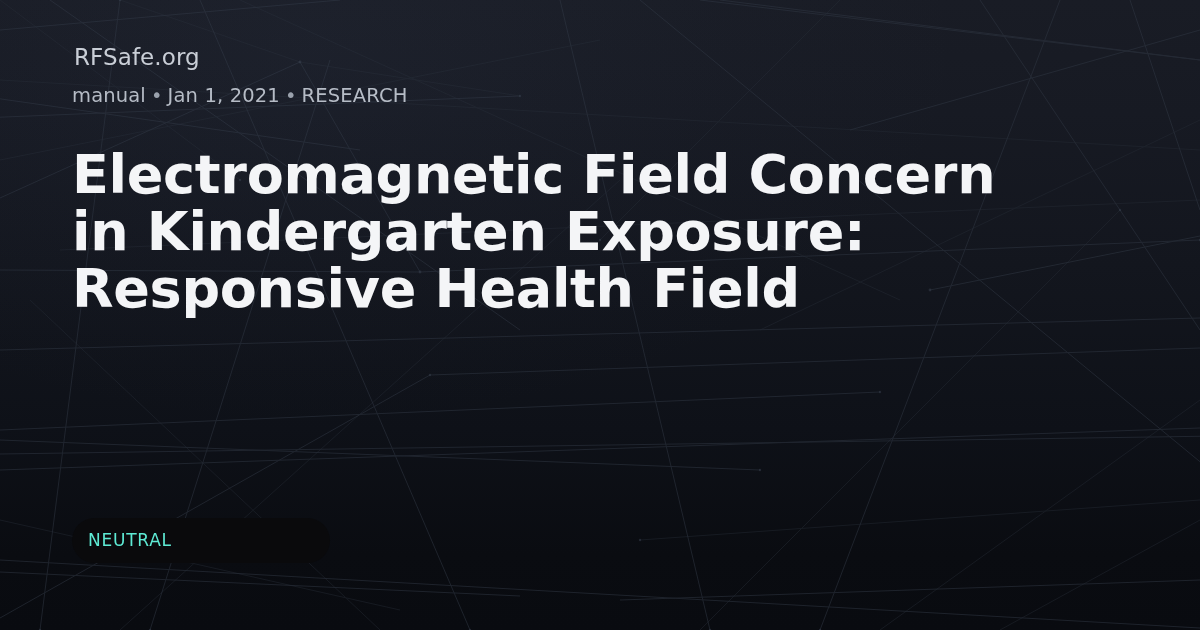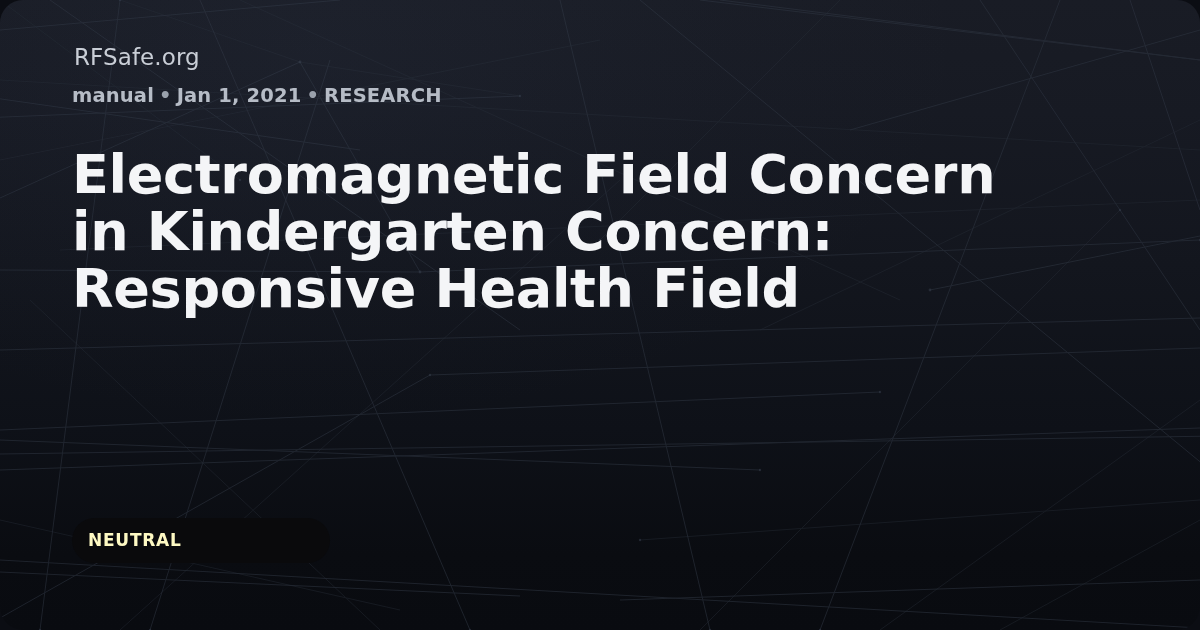--- a/index.html
+++ b/index.html
@@ -16,21 +16,20 @@
     width:1200px; height:630px;
     background:linear-gradient(180deg,
         #191c25 0%,
         #171a23 18%,
         #13161e 42%,
         #0e1118 68%,
         #0a0c11 88%,
         #090b10 100%);
     font-family:"DejaVu Sans", sans-serif;
     overflow:hidden;
-    border-radius:23px;
   }
 
   
   #net {
     position:absolute; inset:0;
     width:1200px; height:630px;
     pointer-events:none;
   }
 
   
@@ -58,21 +57,21 @@
     color:#c9ced6;
     letter-spacing:0.1px;
     white-space:nowrap;
   }
 
   .meta {
     position:absolute;
     left:72px; top:84px;
     font-size:19.5px;
     line-height:24px;
-    font-weight:700;
+    font-weight:400;
     color:#b6bcc6;
     letter-spacing:0.15px;
     white-space:nowrap;
   }
   .meta .sep { padding:0 5px; color:#9aa1ac; }
 
   
   .title {
     position:absolute;
     left:72px; top:146px;
@@ -91,22 +90,22 @@
     left:72px; top:518px;
     width:258px; height:45px;
     border-radius:23px;
     background:#0a0a0c;
     display:flex;
     align-items:center;
   }
   .badge-label {
     margin-left:16px;
     font-size:17px;
-    font-weight:700;
-    color:#fef9c3;
+    font-weight:400;
+    color:#5eead4;
     letter-spacing:0.75px;
     line-height:1;
     white-space:nowrap;
   }
 </style>
 </head>
 <body>
 
 <div id="card">
 
@@ -188,21 +187,21 @@
   <div id="content">
 
     <div class="site">RFSafe.org</div>
 
     <div class="meta">
       <span>manual</span><span class="sep">•</span><span>Jan 1, 2021</span><span class="sep">•</span><span>RESEARCH</span>
     </div>
 
     <h1 class="title">
       <span class="tline">Electromagnetic Field Concern</span>
-      <span class="tline">in Kindergarten Concern:</span>
+      <span class="tline">in Kindergarten Exposure:</span>
       <span class="tline">Responsive Health Field</span>
     </h1>
 
     <div class="badge">
       <span class="badge-label">NEUTRAL</span>
     </div>
 
   </div>
 </div>
 

